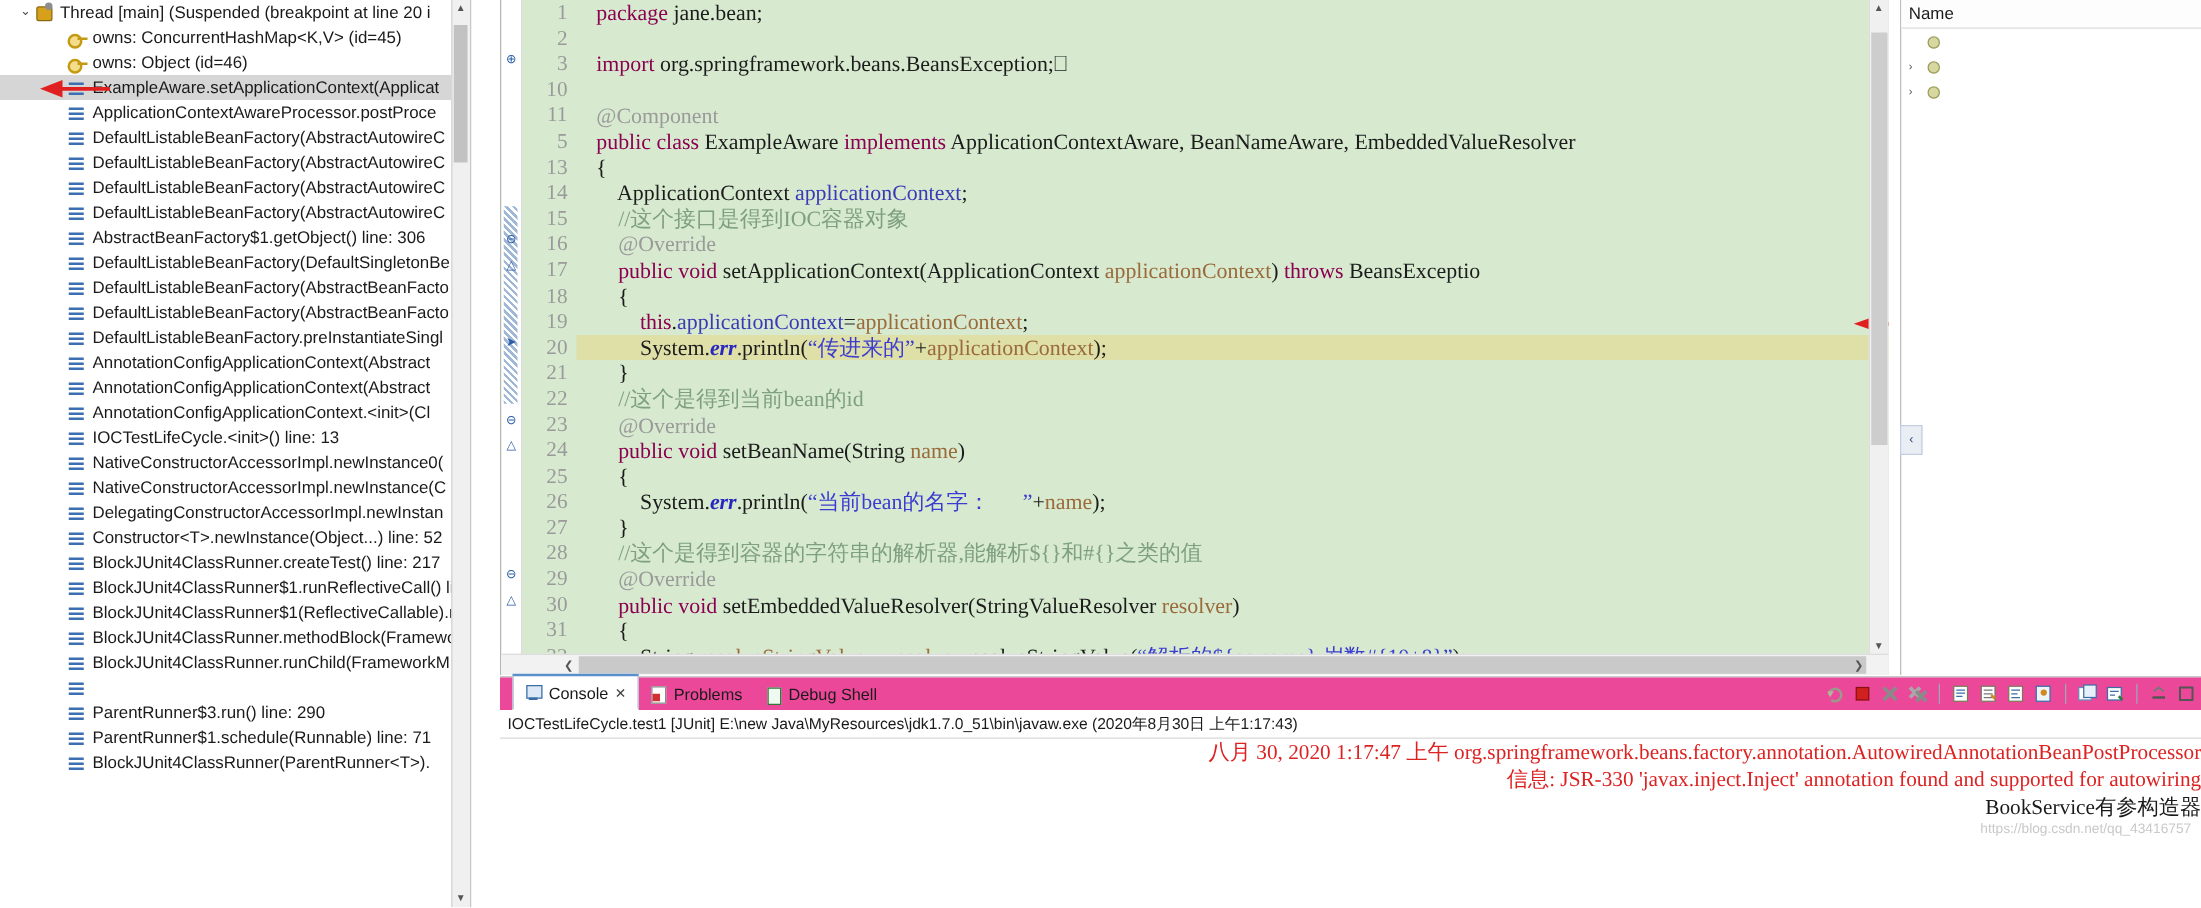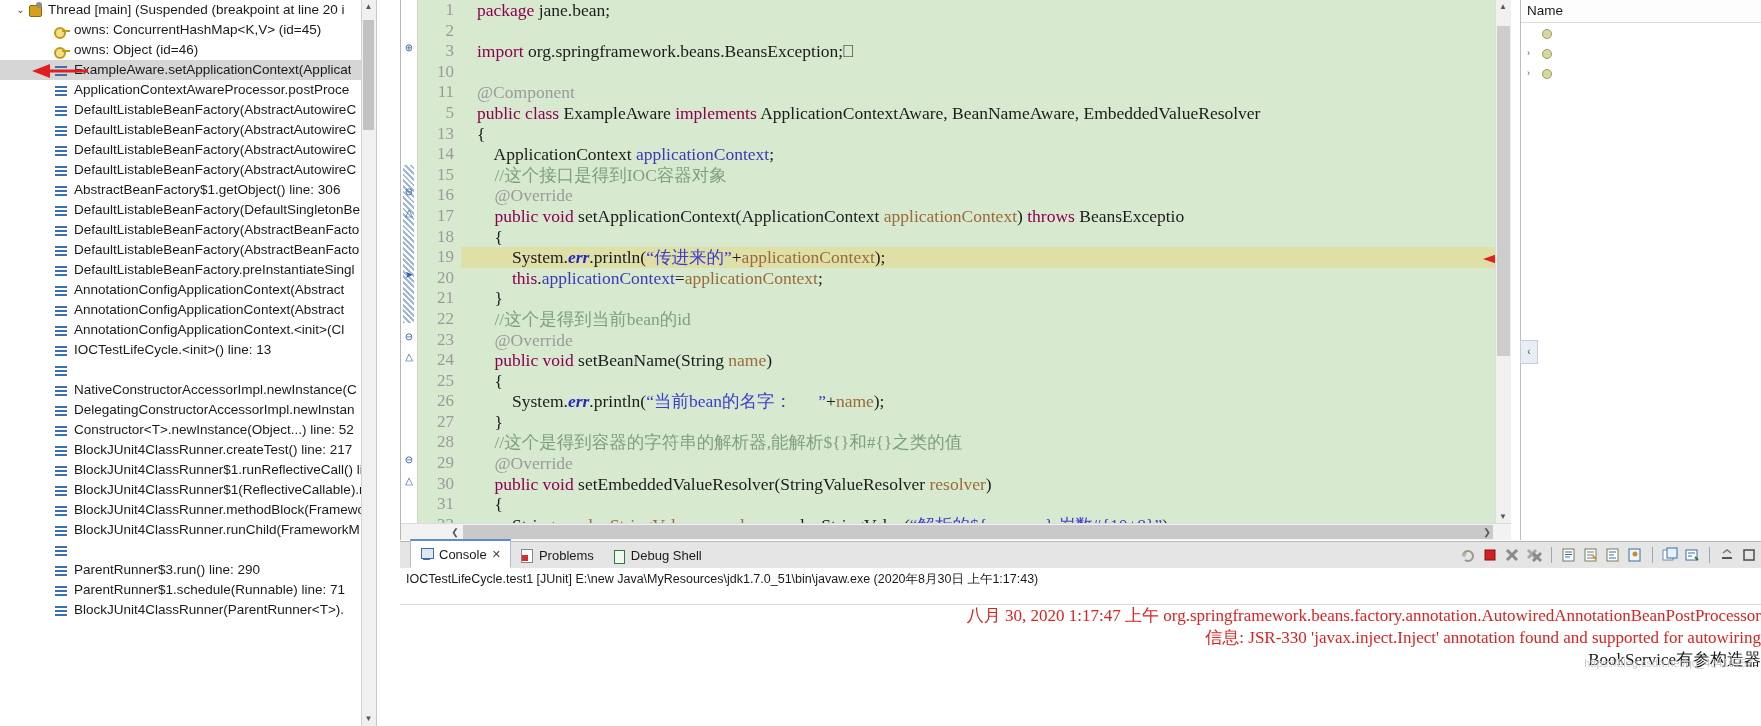--- a/index.html
+++ b/index.html
@@ -250,21 +250,21 @@
   #console-panel {
     position: absolute;
     left: 400px; top: 541px;
     width: 1361px; height: 185px;
     background: #ffffff;
     border-top: 1px solid #b6b6b6;
   }
   #console-tabs {
     position: relative;
     height: 26px;
-    background: #e5e5e5;
+    background: #ec4899;
     border-bottom: 6px solid #a16207;
   }
   .ctab {
     display: inline-flex; align-items: center;
     height: 25px; padding: 0 9px;
     font-size: 13px; color: #1a1a1a;
     gap: 5px;
   }
   .ctab.active {
     background: #ffffff;
@@ -304,21 +304,21 @@
   .tbicon { width:16px;height:16px;position:relative;display:inline-block;}
   .sep { width:1px;height:16px;background:#9aa7b5;display:inline-block;margin:0 3px;}
 
   #console-body {
     position: absolute; left: 0; top: 26px;
     width: 1361px; height: 159px;
     background: #ffffff; overflow: hidden;
   }
   #console-launchline {
     font-size: 12.5px; color: #1a1a1a;
-    padding: 3px 0 16px 6px;
+    padding: 3px 0 2px 6px;
     border-bottom: 1px solid #d9d9d9;
     white-space: nowrap;
     font-family: "Liberation Sans", sans-serif;
   }
   .con-line {
     font-family: "Liberation Serif", serif;
     font-size: 17px;
     line-height: 22px;
     color: #dd2222;
     white-space: pre;
@@ -426,20 +426,21 @@
           <span class="stack-label">AnnotationConfigApplicationContext.&lt;init&gt;(Cl</span>
         </div>
         <div class="stack-row indent-1">
           <span class="twisty"></span>
           <span class="ico ico-frame"></span>
           <span class="stack-label">IOCTestLifeCycle.&lt;init&gt;() line: 13</span>
         </div>
         <div class="stack-row indent-1">
           <span class="twisty"></span>
           <span class="ico ico-frame"></span>
+          <span class="stack-label">NativeConstructorAccessorImpl.newInstance0(</span>
         </div>
         <div class="stack-row indent-1">
           <span class="twisty"></span>
           <span class="ico ico-frame"></span>
           <span class="stack-label">NativeConstructorAccessorImpl.newInstance(C</span>
         </div>
         <div class="stack-row indent-1">
           <span class="twisty"></span>
           <span class="ico ico-frame"></span>
           <span class="stack-label">DelegatingConstructorAccessorImpl.newInstan</span>
@@ -577,25 +578,25 @@
         </div>
         <div class="code-row">
           <div class="code-text">    <span class="ann">@Override</span></div>
         </div>
         <div class="code-row">
           <div class="code-text">    <span class="kw">public void</span> setApplicationContext(ApplicationContext <span class="prm">applicationContext</span>) <span class="kw">throws</span> BeansExceptio</div>
         </div>
         <div class="code-row">
           <div class="code-text">    {</div>
         </div>
+        <div class="code-row">
+          <div class="code-text">        <span class="kw">this</span>.<span class="fld">applicationContext</span>=<span class="prm">applicationContext</span>;</div>
+        </div>
         <div class="code-row hl">
           <div class="code-text">        System.<span class="ital">err</span>.println(<span class="str">“传进来的”</span>+<span class="prm">applicationContext</span>);</div>
-        </div>
-        <div class="code-row">
-          <div class="code-text">        <span class="kw">this</span>.<span class="fld">applicationContext</span>=<span class="prm">applicationContext</span>;</div>
         </div>
         <div class="code-row">
           <div class="code-text">    }</div>
         </div>
         <div class="code-row">
           <div class="code-text">    <span class="cmt">//这个是得到当前bean的id</span></div>
         </div>
         <div class="code-row">
           <div class="code-text">    <span class="ann">@Override</span></div>
         </div>

